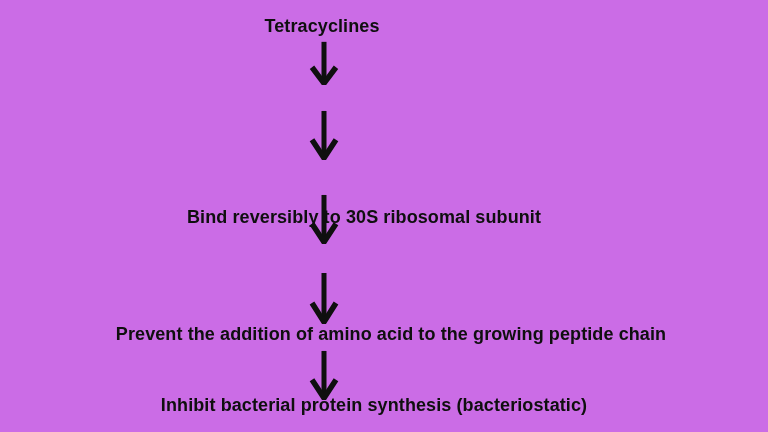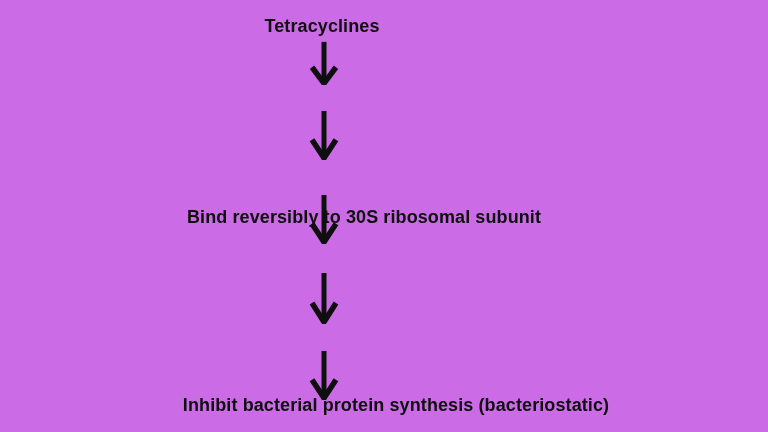--- a/index.html
+++ b/index.html
@@ -54,21 +54,21 @@
   .arrow path.head {
     stroke-width: 5.5;
     stroke-linejoin: miter;
   }
   
   #step-0 { left: 322px; top: 15px;  }
   #step-1 { left: 341px; top: 84px;  }
   #step-2 { left: 364px; top: 158px; margin-top: 48px; }
   #step-3 { left: 383px; top: 244px; }
   #step-4 { left: 391px; top: 323px; }
-  #step-5 { left: 396px; top: 394px; }
+  #step-5 { left: 374px; top: 394px; }
   #arrow-0 { top: 41px;  height: 44px; }
   #arrow-1 { top: 110px; height: 50px; }
   #arrow-2 { top: 194px; height: 50px; }
   #arrow-3 { top: 272px; height: 52px; }
   #arrow-4 { top: 350px; height: 50px; }
 </style>
 </head>
 <body>
 
 <div class="canvas">
@@ -100,20 +100,21 @@
   </span>
 
 
   <span id="arrow-3" class="arrow">
     <svg viewBox="0 0 32 52" preserveAspectRatio="none" aria-hidden="true">
       <path class="stem" d="M16 1 L16 48"></path>
       <path class="head" d="M4 31 L16 50 L28 31"></path>
     </svg>
   </span>
 
+  <div id="step-4" class="step">Prevent the addition of amino acid to the growing peptide chain</div>
 
   <span id="arrow-4" class="arrow">
     <svg viewBox="0 0 32 52" preserveAspectRatio="none" aria-hidden="true">
       <path class="stem" d="M16 1 L16 48"></path>
       <path class="head" d="M4 31 L16 50 L28 31"></path>
     </svg>
   </span>
 
   <div id="step-5" class="step">Inhibit bacterial protein synthesis (bacteriostatic)</div>
 

